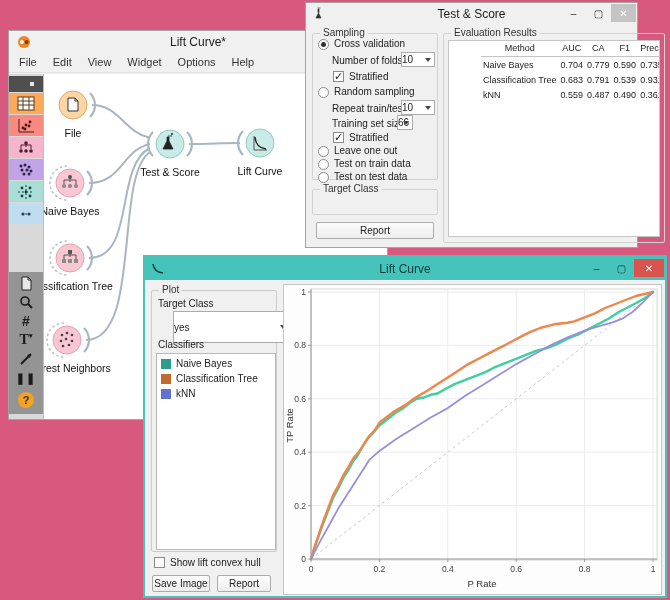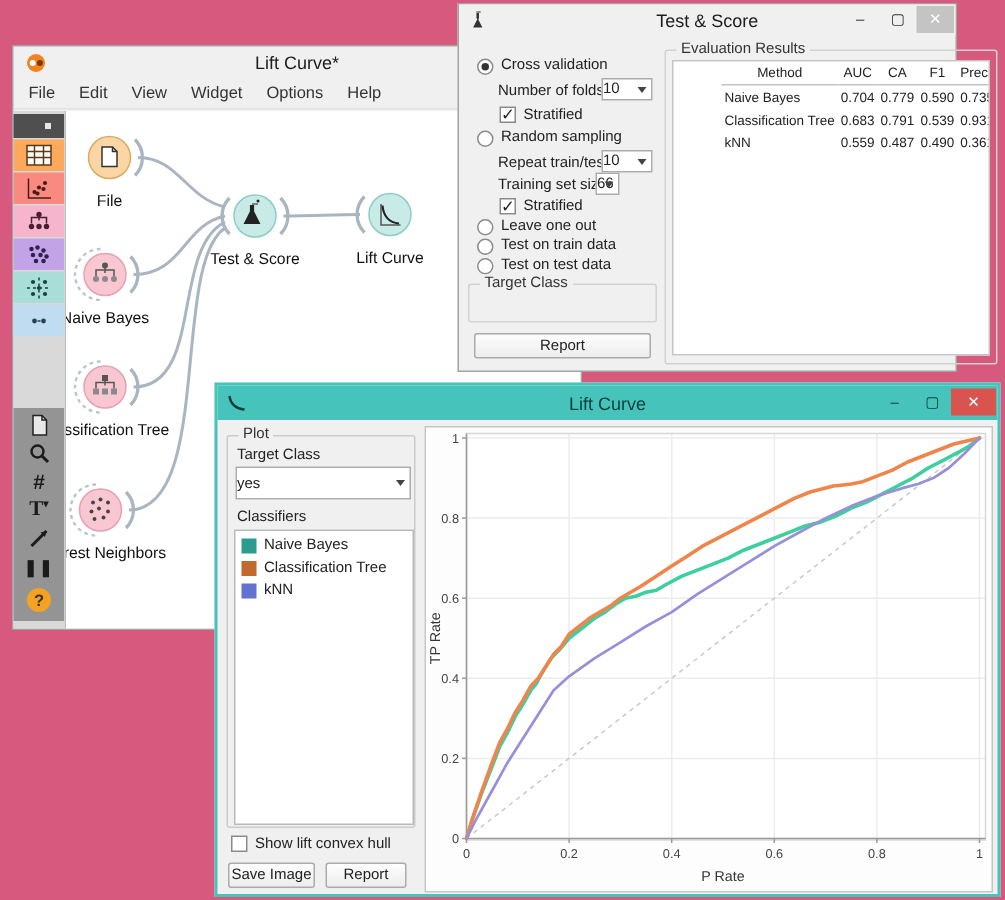--- a/index.html
+++ b/index.html
@@ -262,20 +262,23 @@
         <path d="M3.5 1h3M4 2v3l3 6H2l3-6V2z" fill="#333" stroke="#333" stroke-width="0.7"></path>
       </svg>
       <div class="title">Test &amp; Score</div>
       <div class="tb-btns">
         <div class="tb-btn">–</div>
         <div class="tb-btn">▢</div>
         <div class="tb-btn ts-close">✕</div>
       </div>
     </div>
 
+    <div class="groupbox" style="left:6px;top:30px;width:126px;height:147px">
+      <div class="grouplabel">Sampling</div>
+    </div>
     <div class="radio on" style="left:12px;top:36px"></div>
     <div class="ctl-label" style="left:28px;top:35px">Cross validation</div>
     <div class="ctl-label" style="left:26px;top:52px">Number of folds:</div>
     <div class="combo" style="left:95px;top:49px;width:34px;height:15px">
         <span>10</span>
         <span class="arrow"></span>
       </div>
     <div class="checkbox on" style="left:27px;top:68px"></div>
     <div class="ctl-label" style="left:43px;top:68px">Stratified</div>
     <div class="radio" style="left:12px;top:84px"></div>
@@ -354,21 +357,21 @@
         <div class="tb-btn" style="color:#0c3d3a">–</div>
         <div class="tb-btn" style="color:#0c3d3a">▢</div>
         <div class="tb-btn lift-close">✕</div>
       </div>
     </div>
 
     <div class="groupbox" style="left:6px;top:33px;width:126px;height:262px;border-color:#cbcbcb">
       <div class="grouplabel">Plot</div>
     </div>
     <div class="ctl-label" style="left:13px;top:41px">Target Class</div>
-    <div class="combo" style="left:12px;top:54px;width:117px;height:22px">
+    <div class="combo" style="left:28px;top:54px;width:117px;height:32px">
         <span>yes</span>
         <span class="arrow"></span>
       </div>
     <div class="ctl-label" style="left:13px;top:82px">Classifiers</div>
     <div id="classifier-list">
       <div class="cl-item">
         <span class="swatch" style="background: rgb(45, 156, 143);"></span>
         <span>Naive Bayes</span>
       </div>
       <div class="cl-item">

